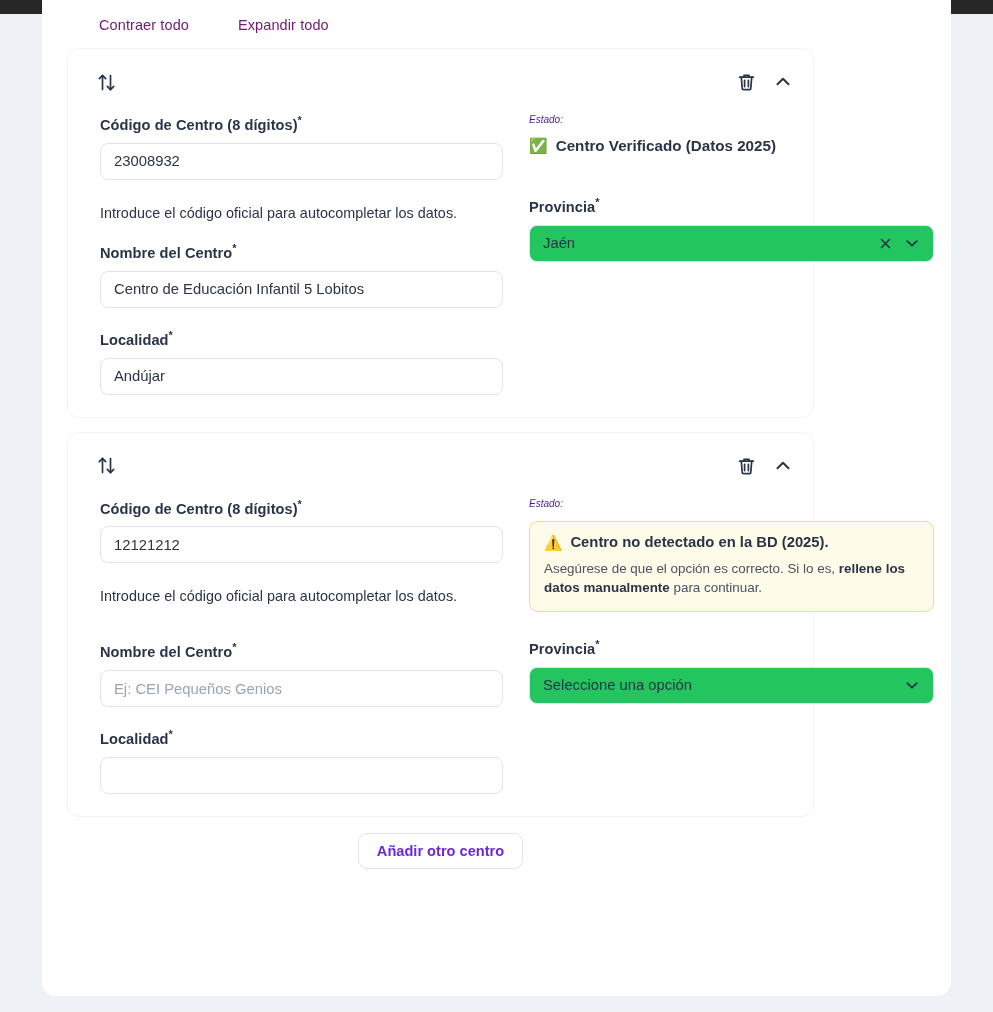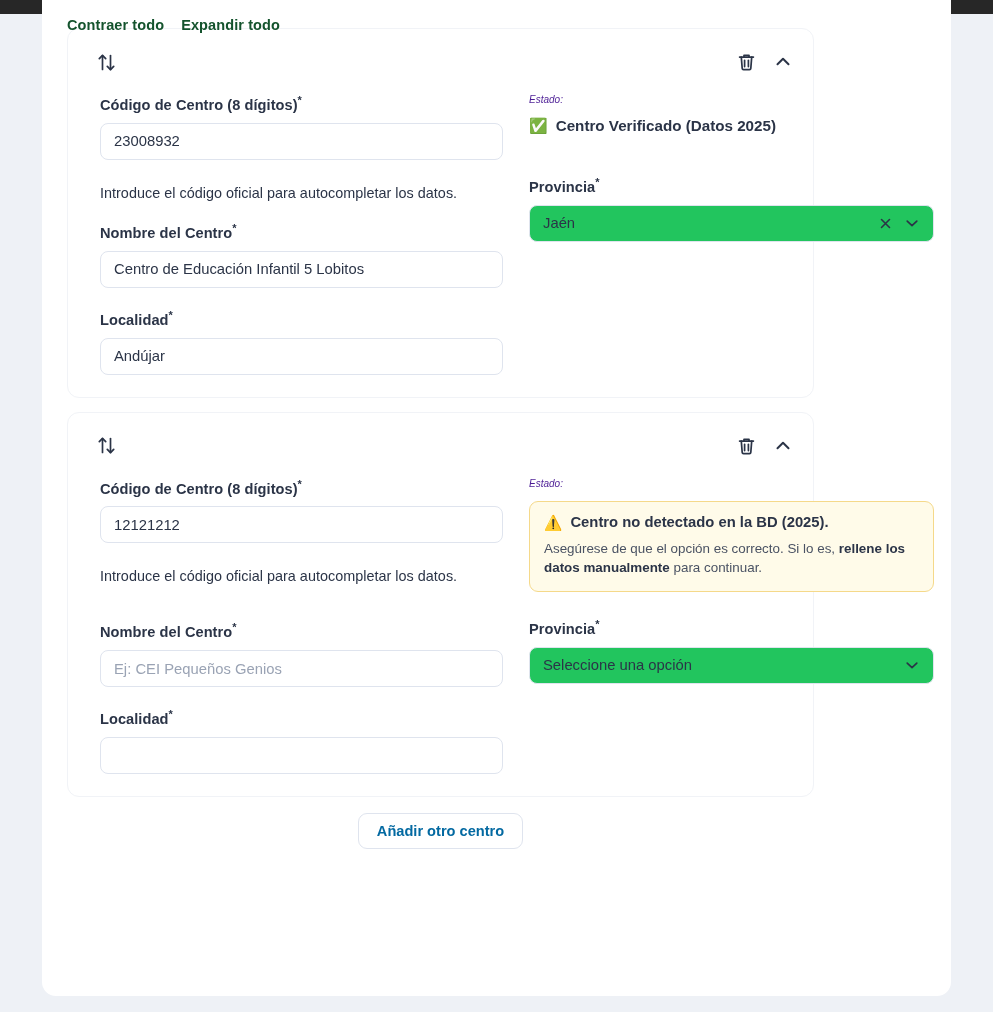--- a/index.html
+++ b/index.html
@@ -34,33 +34,34 @@
   .collapse-links {
     position: absolute;
     top: 17px;
     left: 67px;
     display: flex;
     gap: 17px;
     z-index: 5;
   }
   .collapse-link {
     font-size: 14.5px;
-    font-weight: 700;
-    color: #14532d;
+    font-weight: 400;
+    color: #701a75;
     letter-spacing: .1px;
     cursor: pointer;
     background: none;
     border: none;
     font-family: "Liberation Sans", sans-serif;
     padding: 0;
+    margin-left: 32px;
   }
 
   .cards {
     position: absolute;
-    top: 28px;
+    top: 48px;
     left: 67px;
     width: 747px;
   }
 
   .center-card {
     background: #ffffff;
     border: 1px solid #f1f3f7;
     border-radius: 12px;
     padding: 16px 16px 22px 16px;
     margin-bottom: 0;
@@ -192,21 +193,21 @@
     margin-top: 16px;
   }
   .btn-outline {
     border: 1px solid #dfe4ee;
     background: #ffffff;
     border-radius: 9px;
     height: 36px;
     padding: 0 18px;
     font-size: 14.6px;
     font-weight: 700;
-    color: #0369a1;
+    color: #6d28d9;
     cursor: pointer;
     font-family: "Liberation Sans", sans-serif;
   }
 
   .footer-row {
     display: flex;
     justify-content: space-between;
     align-items: center;
     margin-top: 28px;
     padding: 0 0 0 0;

